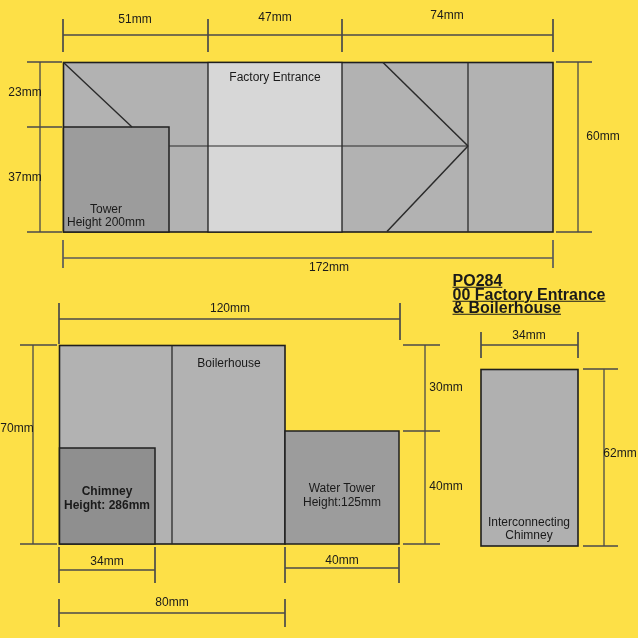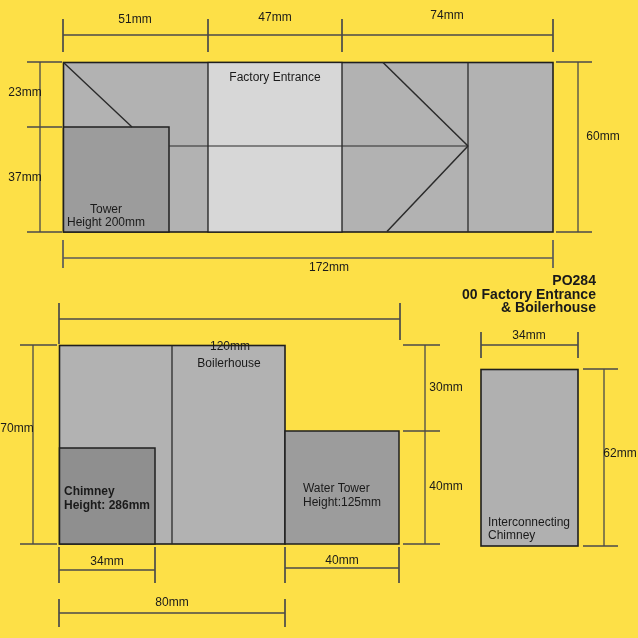--- a/index.html
+++ b/index.html
@@ -5,23 +5,23 @@
   html,body{margin:0;padding:0;background:#ffffff;}
   #canvas{
     position:relative;width:638px;height:638px;background:#fde047;
     font-family:"Liberation Sans", sans-serif;color:#1a1a1a;overflow:hidden;
   }
   #linework{position:absolute;left:0;top:0;width:638px;height:638px;}
   .lbl{
     position:absolute;transform:translate(-50%,-50%);
     font-size:12px;line-height:13px;white-space:nowrap;color:#1a1a1a;
   }
-  .lbl-block{}
+  .lbl-block{text-align:center;}
   .lbl-left{transform:translate(0,0);text-align:left;}
-  .title{font-weight:bold;font-size:14px;line-height:13.5px;text-align:right;}
+  .title{font-weight:bold;font-size:16px;line-height:13.5px;text-align:left;text-decoration:underline;}
 </style>
 </head>
 <body>
 
 <div id="canvas">
 
   <svg id="linework" viewBox="0 0 638 638" xmlns="http://www.w3.org/2000/svg">
 
     <g>
       <rect x="63.5" y="62.5" width="489.5" height="169.5" fill="#b2b2b2" stroke="#1f1f1f" stroke-width="1.6"></rect>
@@ -138,21 +138,21 @@
     <div>Tower</div>
     <div>Height 200mm</div>
   </div>
 
   <div class="lbl title" style="left:529px;top:294px;">
     <div>PO284</div>
     <div>00 Factory Entrance</div>
     <div>&amp; Boilerhouse</div>
   </div>
 
-  <div class="lbl" style="left:230px;top:308px;margin-top:38px;">120mm</div>
+  <div class="lbl" style="left:230px;top:308px;">120mm</div>
   <div class="lbl" style="left:17px;top:428px;">70mm</div>
   <div class="lbl" style="left:229px;top:363px;">Boilerhouse</div>
   <div class="lbl" style="left:446px;top:387px;">30mm</div>
   <div class="lbl" style="left:446px;top:486px;">40mm</div>
 
   <div class="lbl lbl-block" style="left:107px;top:498px;line-height:14px;font-weight:bold;">
     <div>Chimney</div>
     <div>Height: 286mm</div>
   </div>
 

